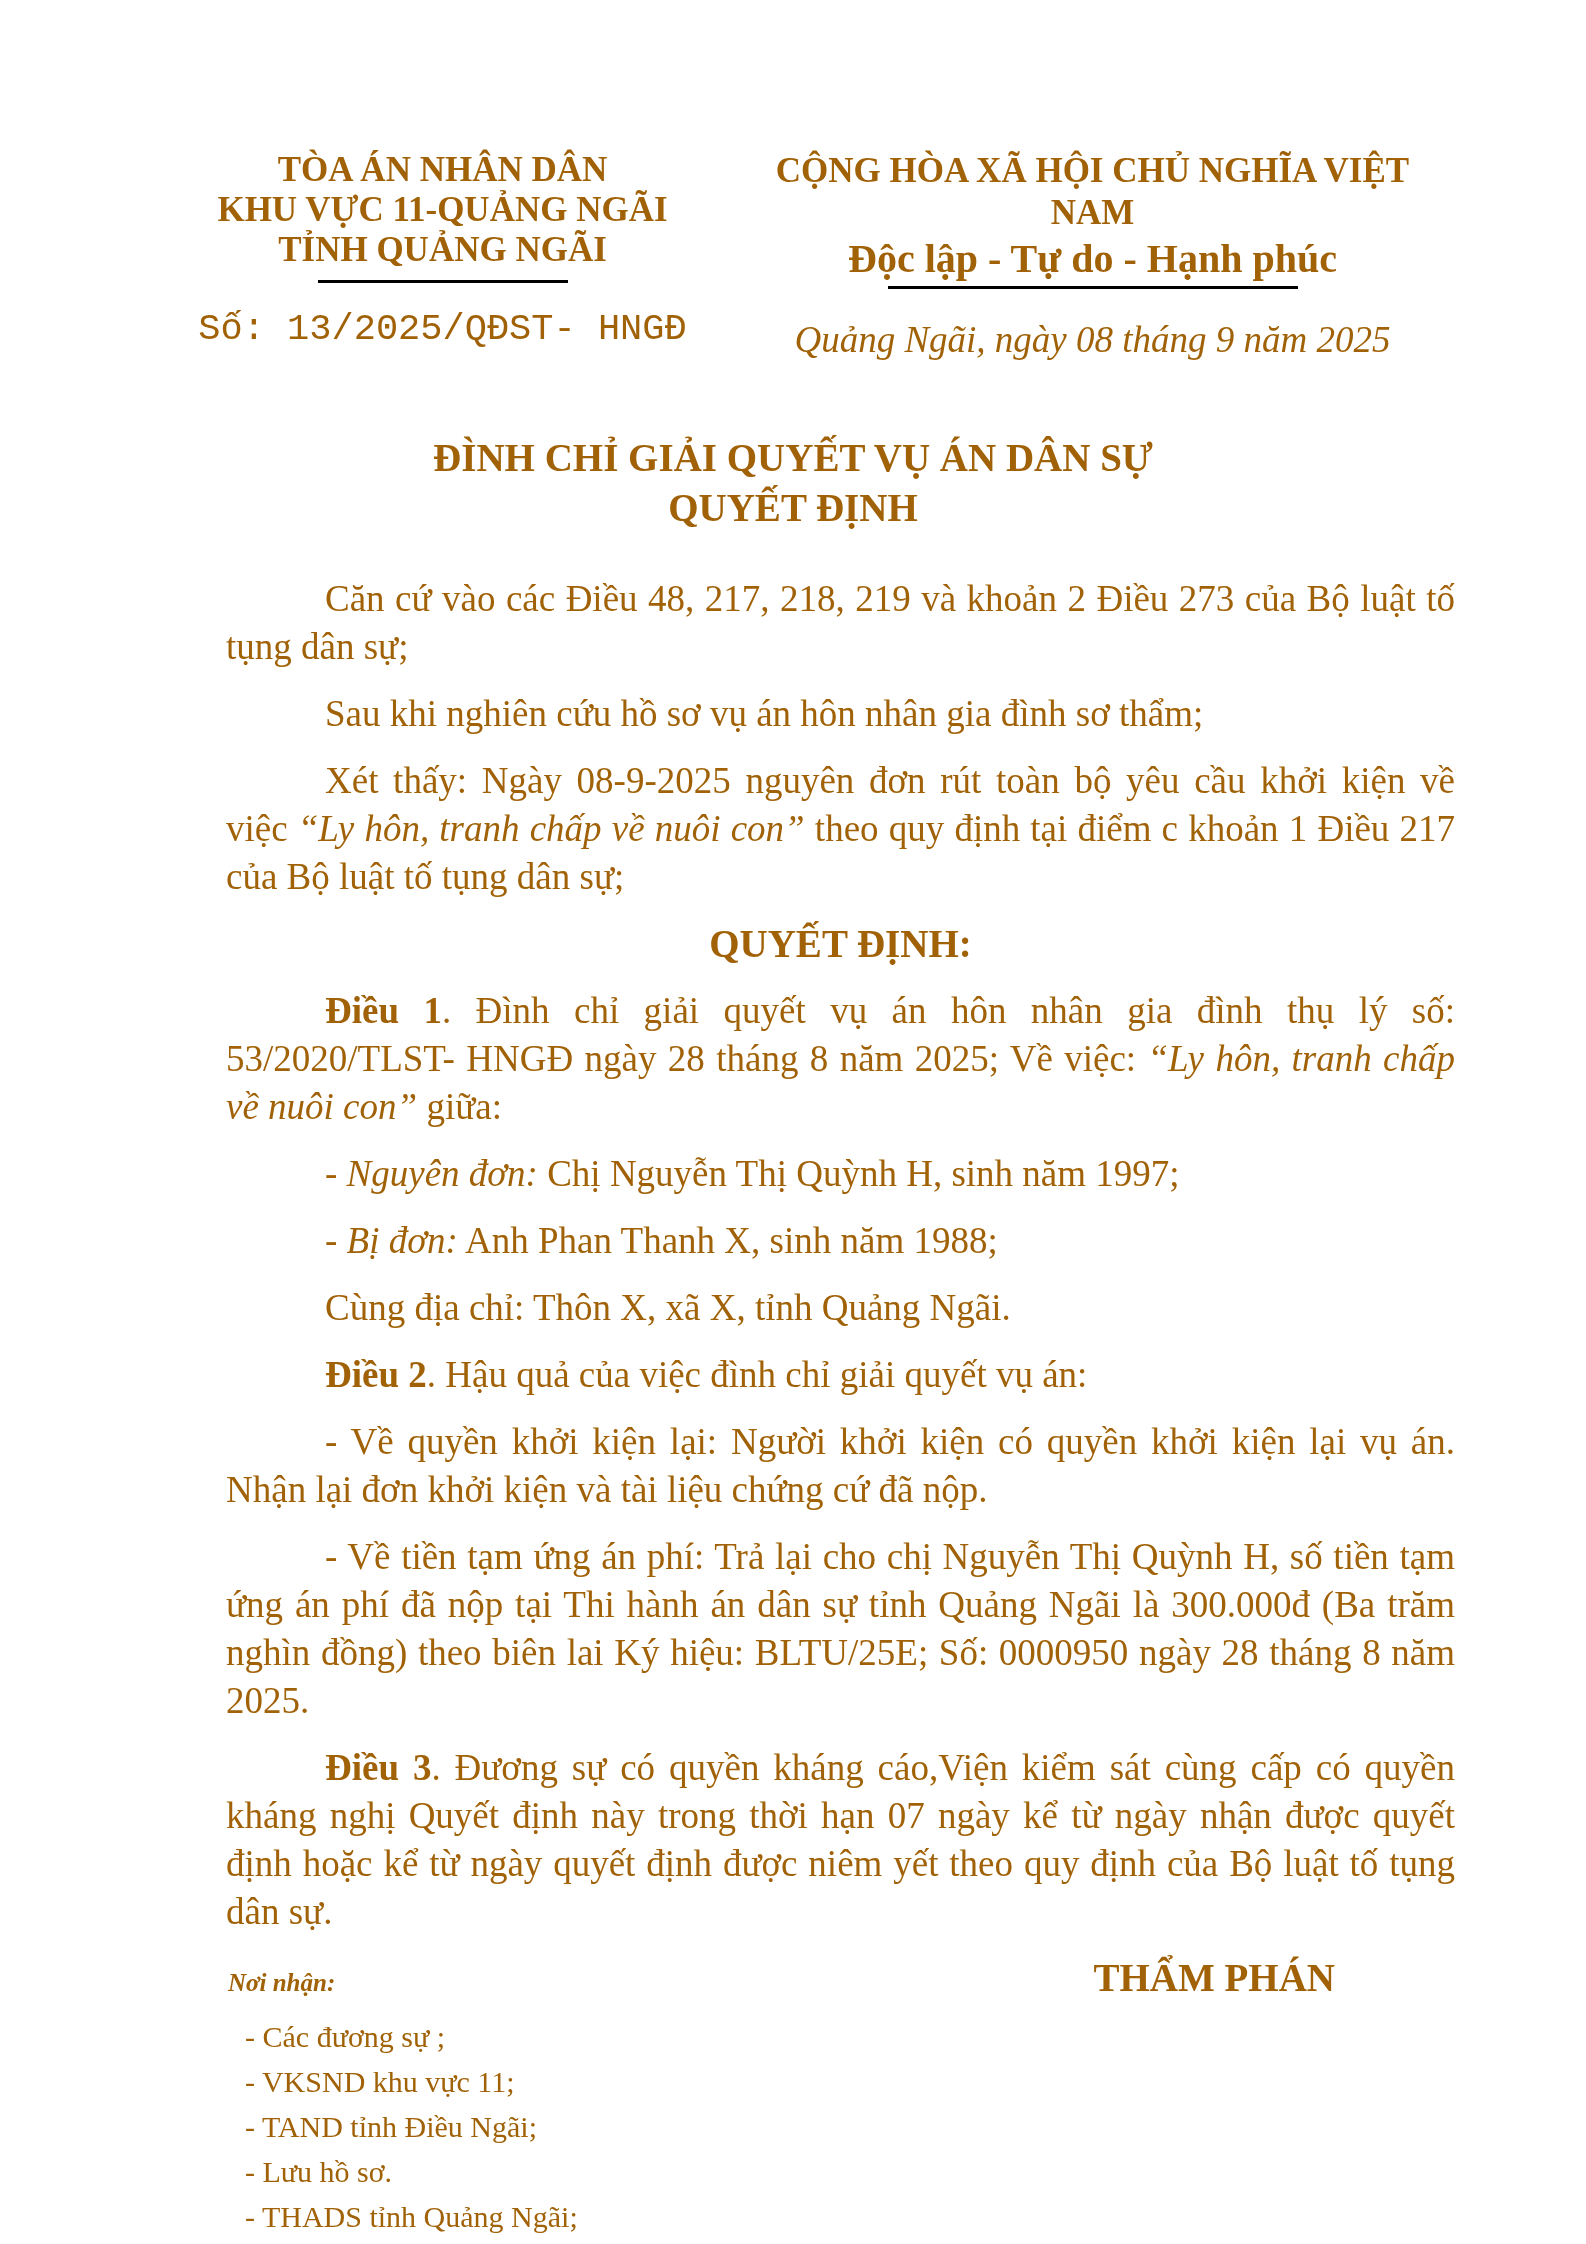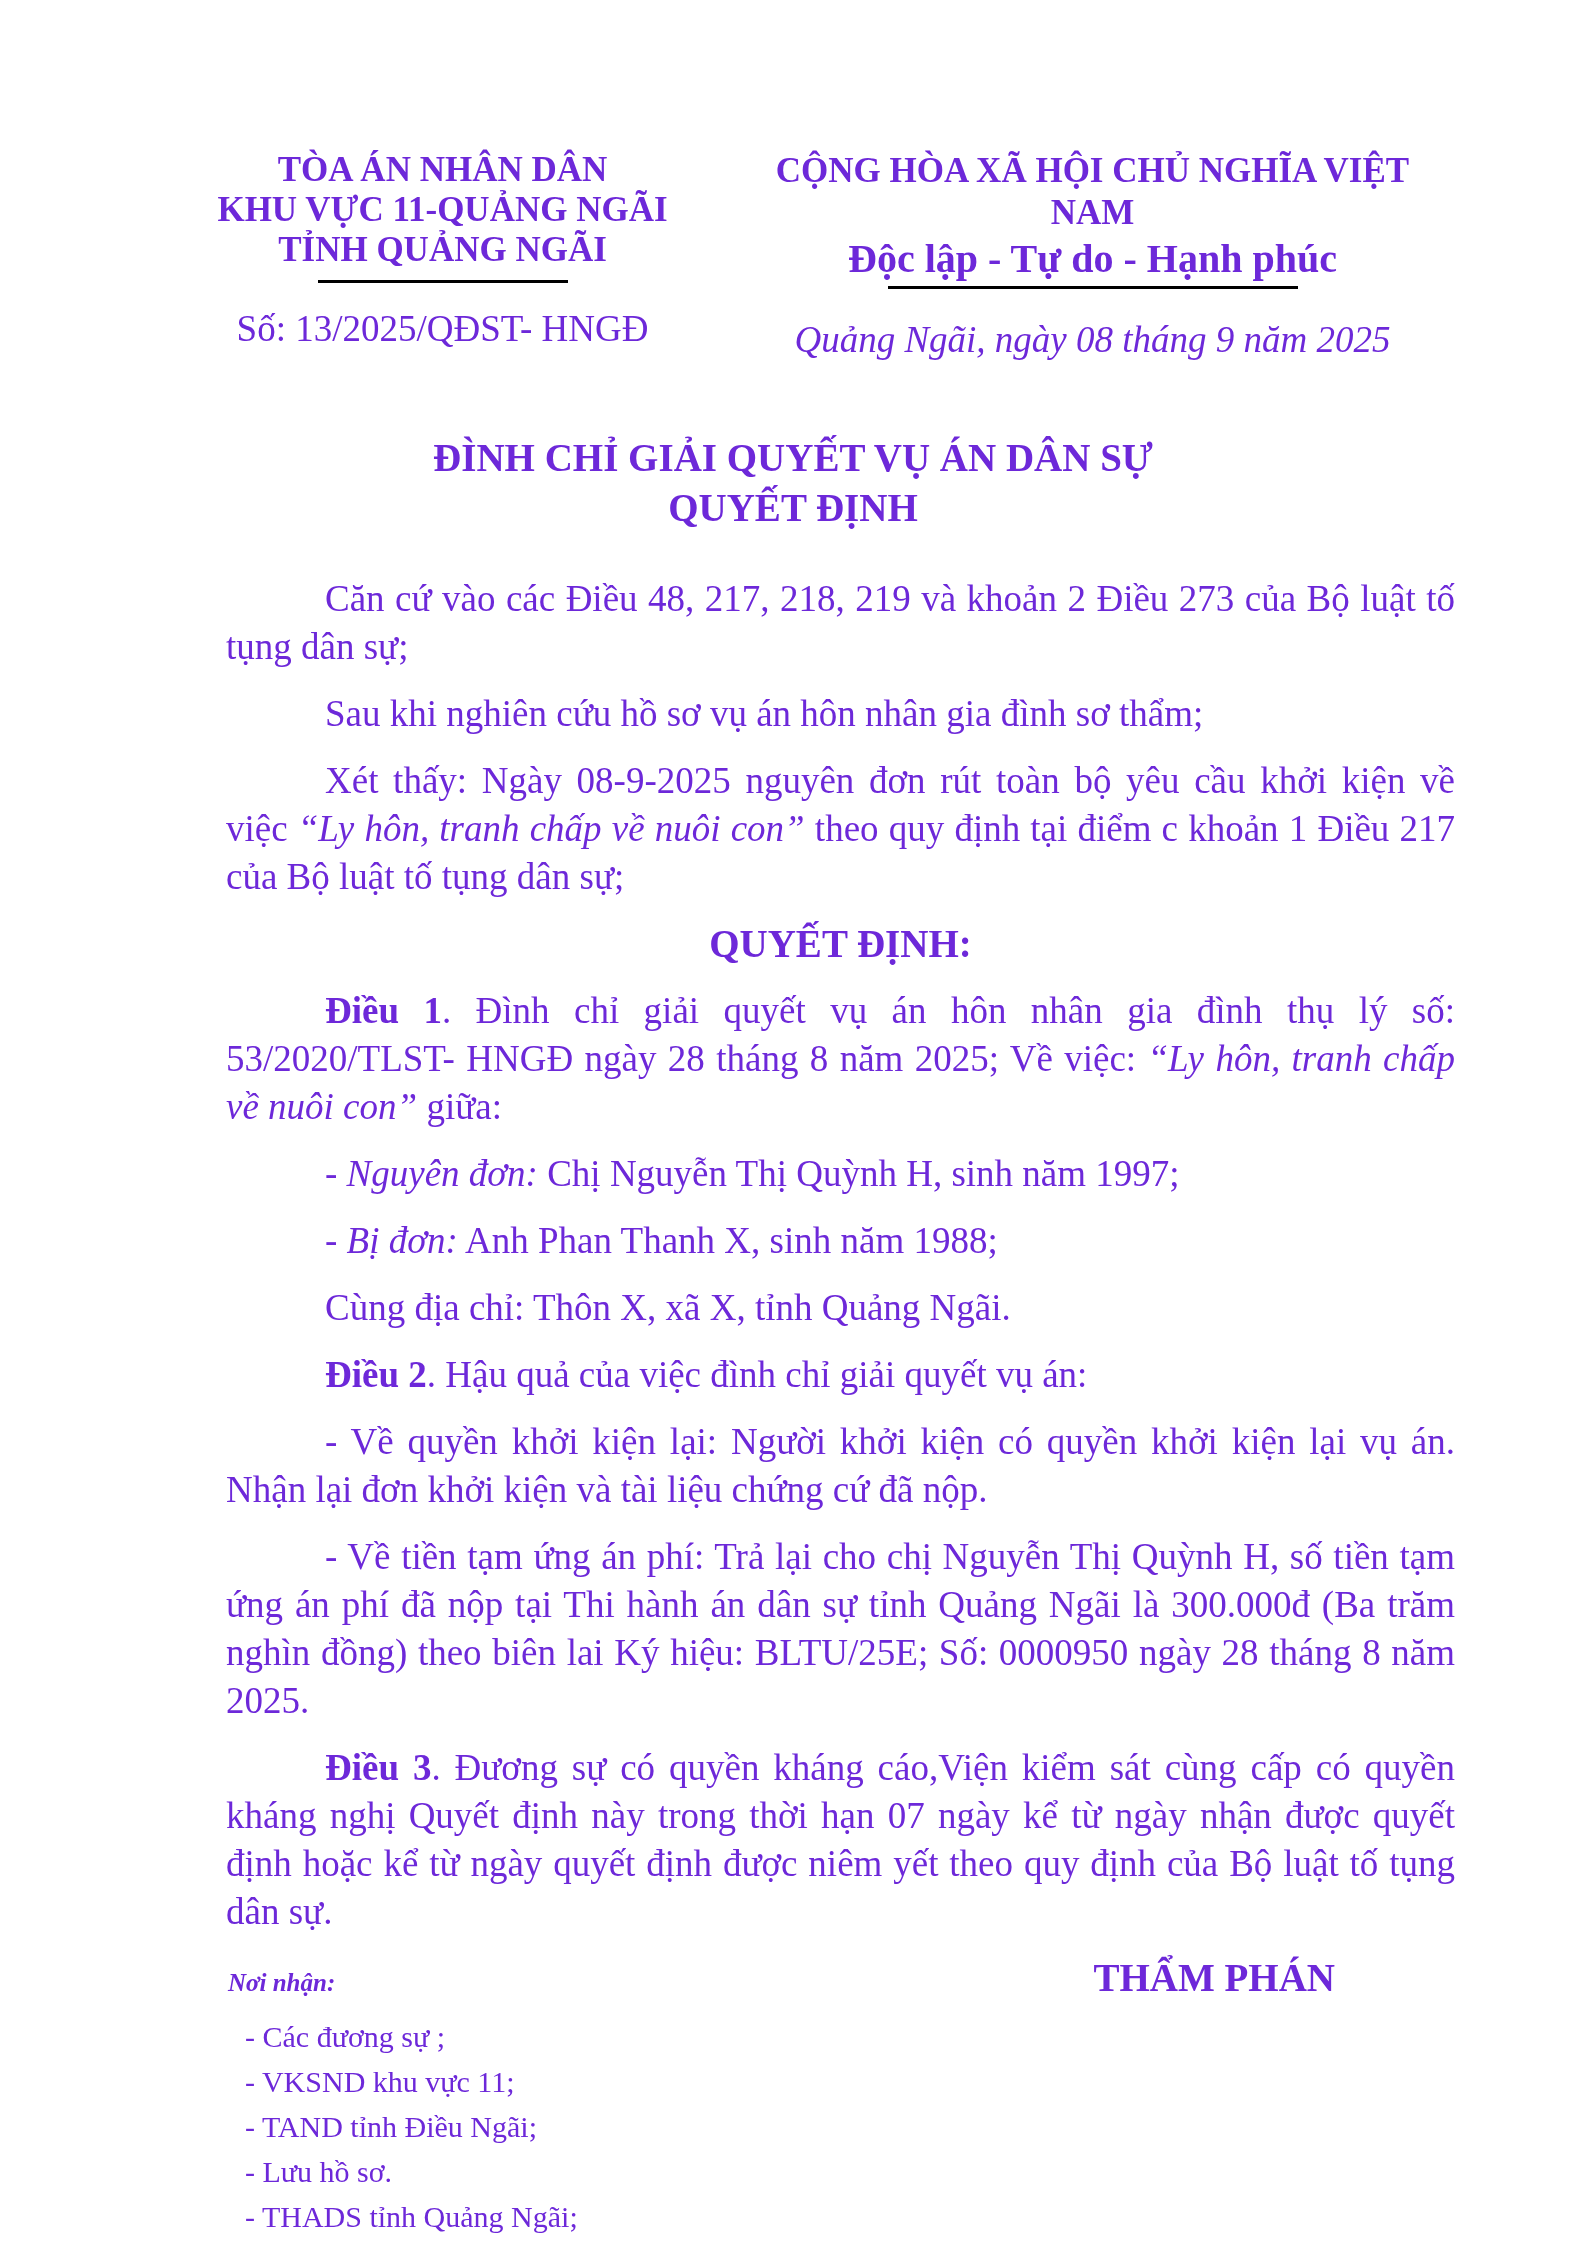--- a/index.html
+++ b/index.html
@@ -2,21 +2,21 @@
 <html lang="vi"><head>
 <meta charset="utf-8">
 <style>
   html, body { margin: 0; padding: 0; background: #ffffff; }
   .page {
     position: relative;
     width: 1586px;
     height: 2244px;
     margin: 0 auto;
     background: #ffffff;
-    color: #6d28d9;
+    color: #a16207;
     font-family: "Liberation Serif", "DejaVu Serif", serif;
     box-sizing: border-box;
     overflow: hidden;
   }
 
   
   .header {
     display: flex;
     align-items: flex-start;
     padding: 150px 131px 0 155px;
@@ -45,20 +45,21 @@
     border-top: 3px solid #000;
     margin: 10px auto 0;
   }
   .rule-court { width: 250px; }
   .rule-motto { width: 410px; margin-top: 6px; }
   .doc-number {
     font-weight: normal;
     font-size: 37px;
     margin-top: 26px;
     white-space: nowrap;
+    font-family: Liberation Mono, monospace;
   }
   .dateline {
     font-weight: normal;
     font-style: italic;
     font-size: 37px;
     margin-top: 30px;
     white-space: nowrap;
   }
 
   

